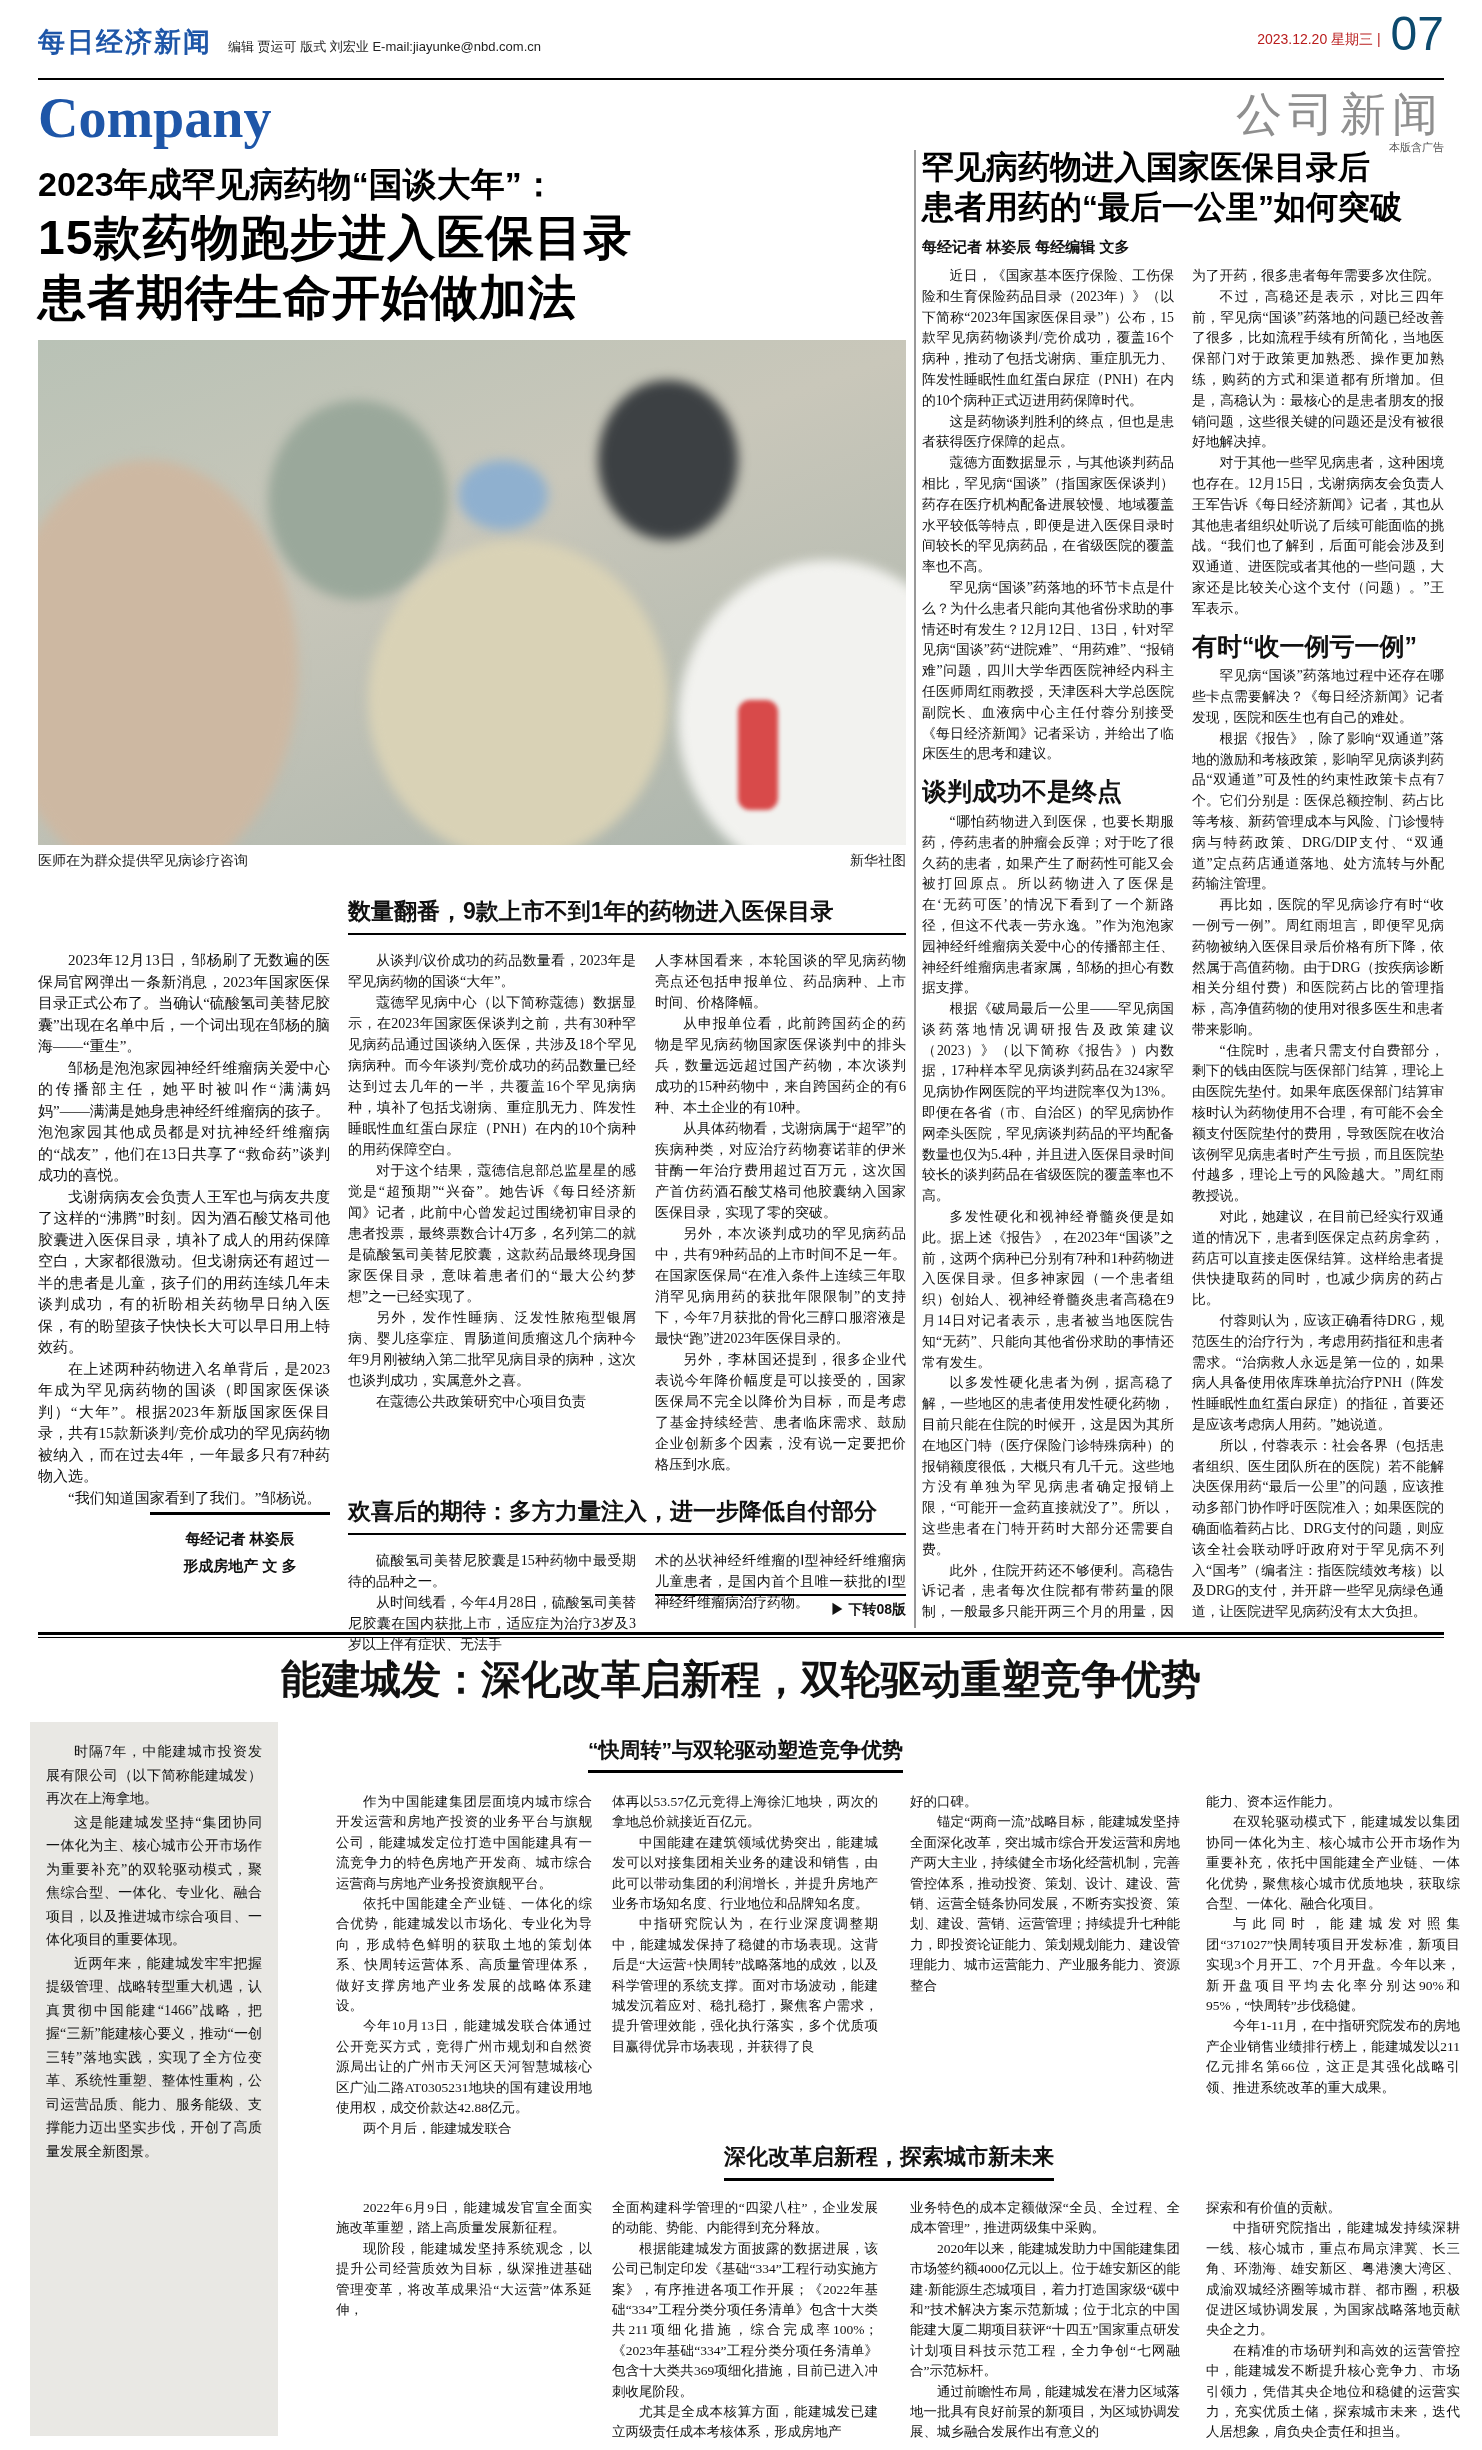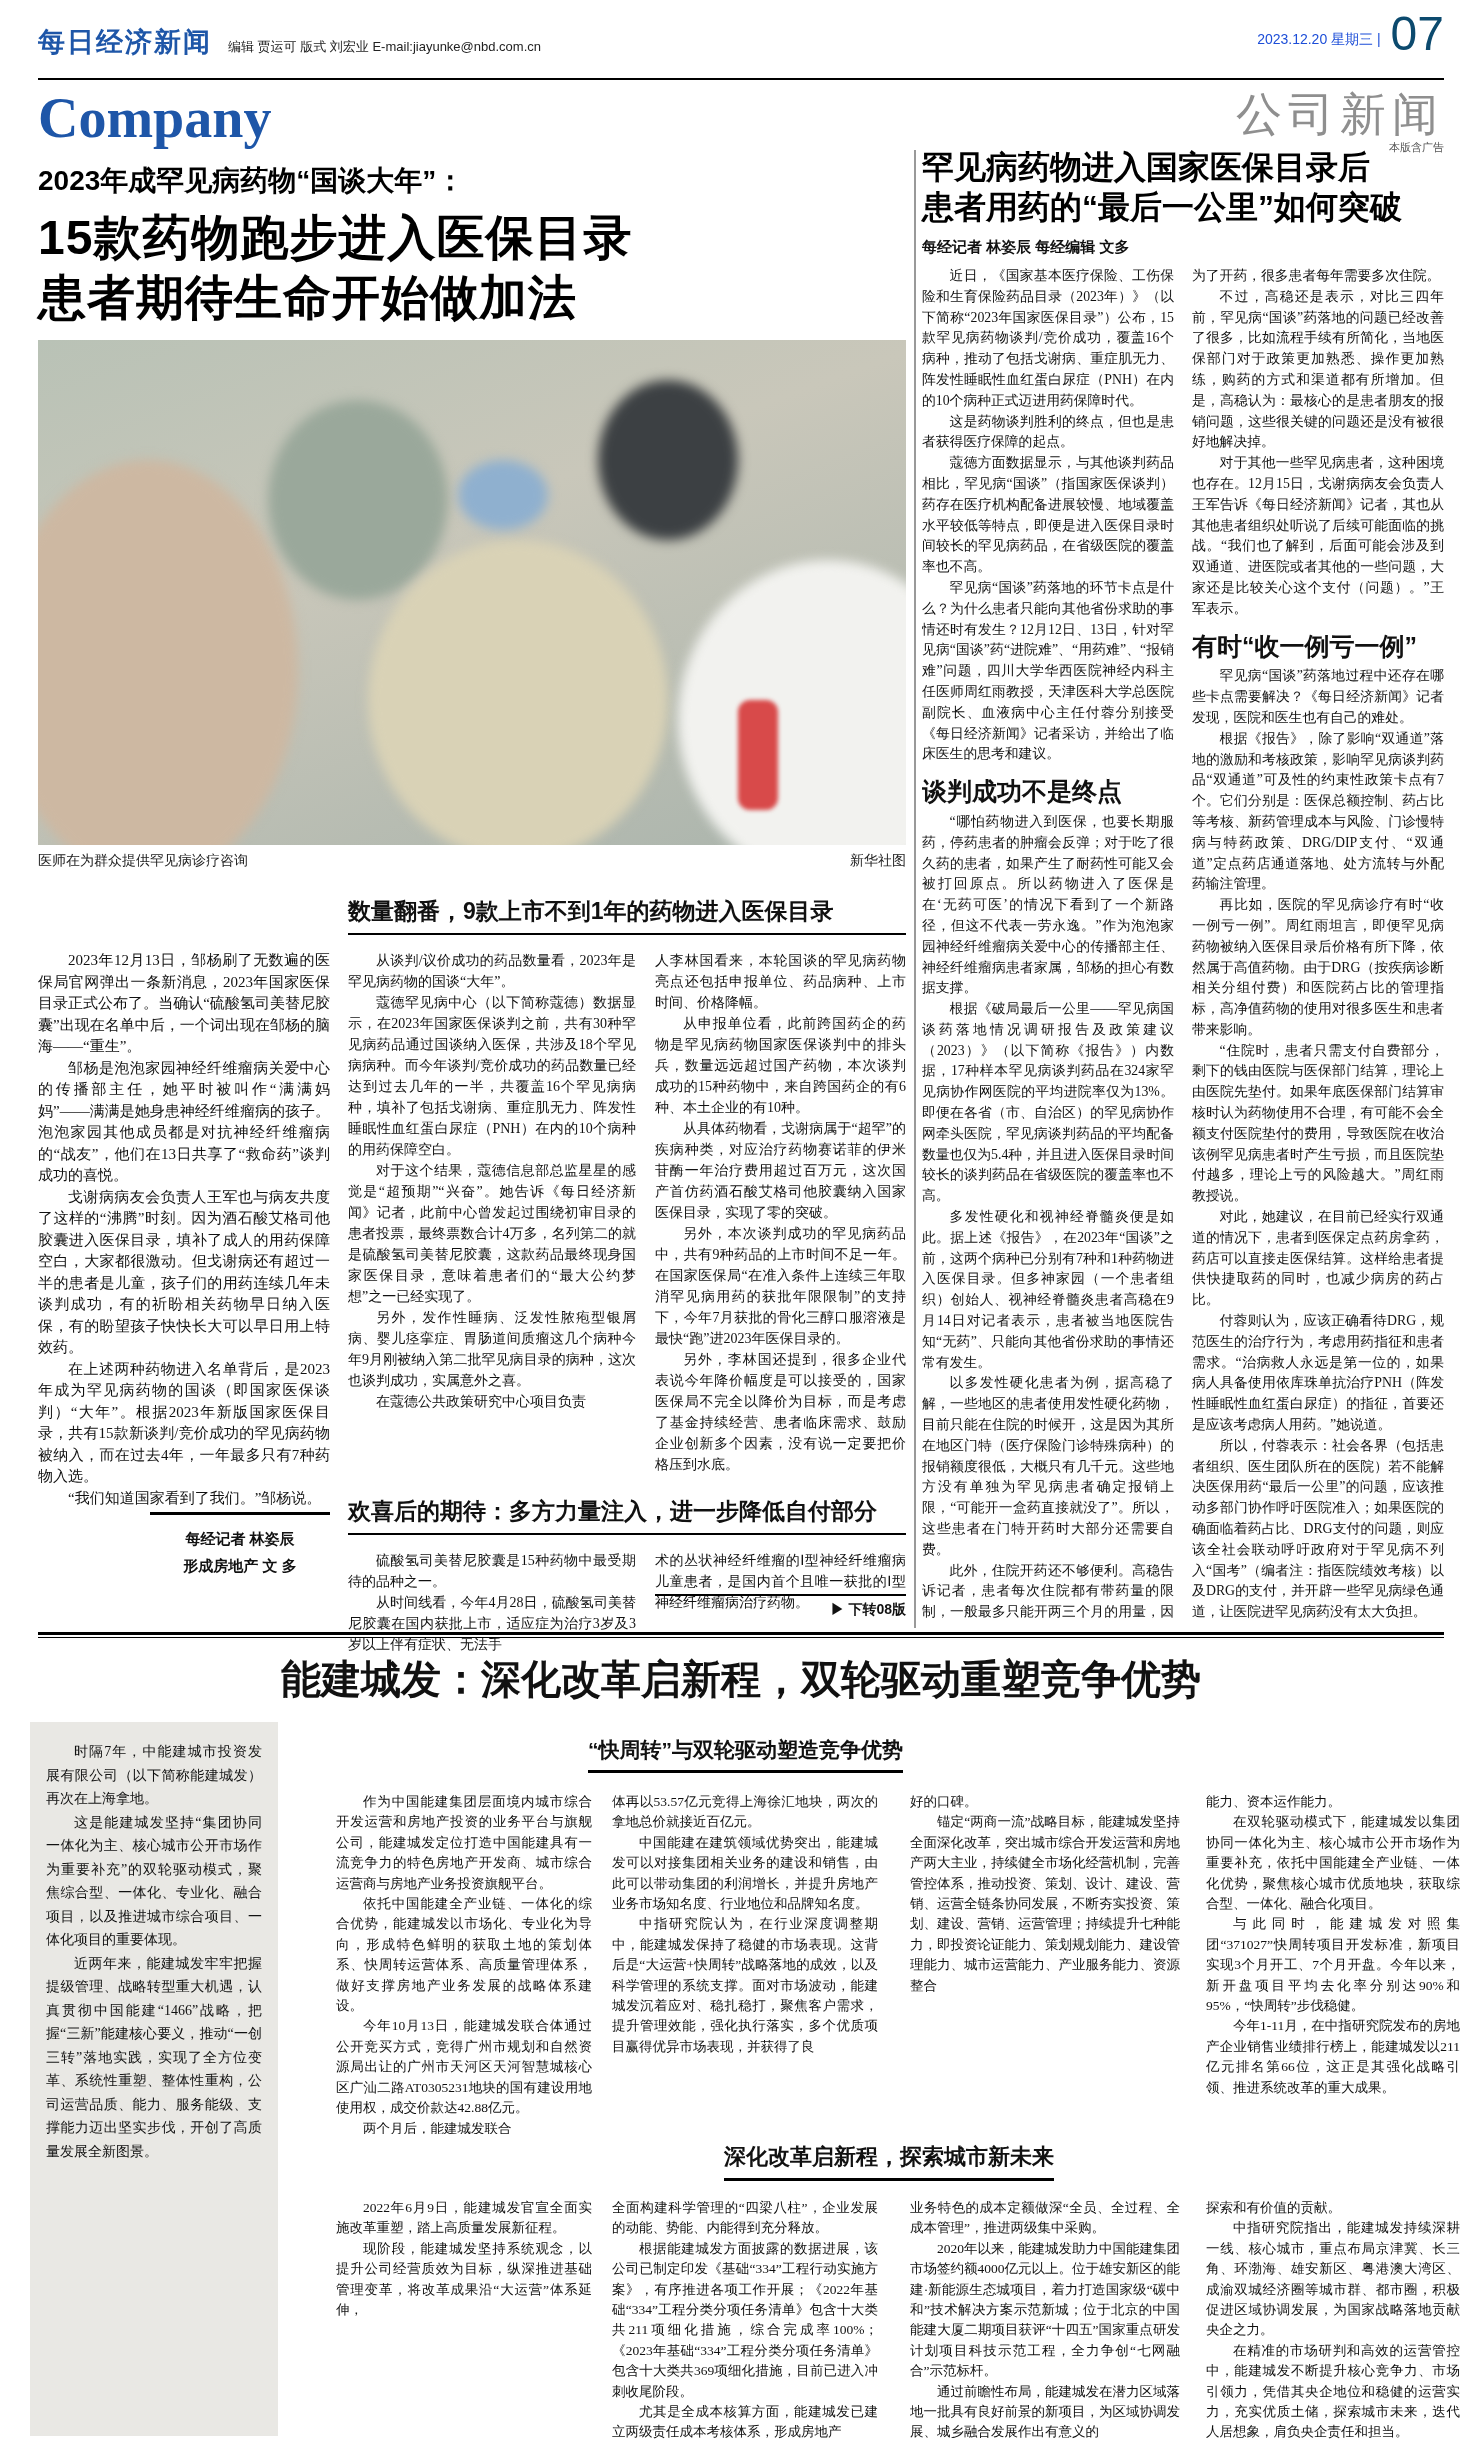--- a/index.html
+++ b/index.html
@@ -8,31 +8,31 @@
           margin:0 auto; overflow:hidden; color:#111;
           font-family:"Liberation Serif", serif; }
   .abs { position:absolute; }
 
   
   .masthead { left:38px; top:24px; font-size:27px; font-weight:bold; color:#1e56a8;
               font-family:"Liberation Sans", sans-serif; letter-spacing:2px; }
   .head-meta { left:228px; top:38px; font-size:13px; color:#222;
                font-family:"Liberation Sans", sans-serif; }
   .pageno-wrap { right:38px; top:10px; display:flex; align-items:flex-end; gap:10px; }
-  .head-date { font-size:14px; color:#1d4ed8; margin-bottom:9px; font-family:"Liberation Sans", sans-serif; }
+  .head-date { font-size:14px; color:#b91c1c; margin-bottom:9px; font-family:"Liberation Sans", sans-serif; }
   .head-pageno { font-size:48px; line-height:1; color:#0c4a6e; font-family:"Liberation Sans", sans-serif; }
   .head-rule { left:38px; width:1406px; top:78px; border-top:2px solid #000; }
 
   .company { left:38px; top:86px; font-size:56px; font-weight:bold; color:#1e56a8; }
   .section-cn { right:38px; top:84px; font-size:46px; color:#8f8f8f; letter-spacing:6px;
                 font-family:"Liberation Sans", sans-serif; }
   .ad-note { right:38px; top:140px; font-size:11px; color:#555; }
 
   
-  .kicker { left:38px; top:162px; font-size:28px; font-weight:600; color:#000;
+  .kicker { left:38px; top:162px; font-size:34px; font-weight:600; color:#000;
             font-family:"Liberation Sans", sans-serif; }
   .hl { left:38px; font-size:48px; font-weight:800; color:#000; letter-spacing:1px;
         font-family:"Liberation Sans", sans-serif; }
 
   
   .photo { left:38px; top:340px; width:868px; height:505px; overflow:hidden;
            background: linear-gradient(160deg,#b9c2b6 0%, #c9c7ba 40%, #aab4ac 100%); }
   .photo .blob { position:absolute; border-radius:50%; filter:blur(6px); }
   .caption-row { left:38px; top:852px; width:868px; display:flex; justify-content:space-between;
                  font-size:14px; color:#222; }

